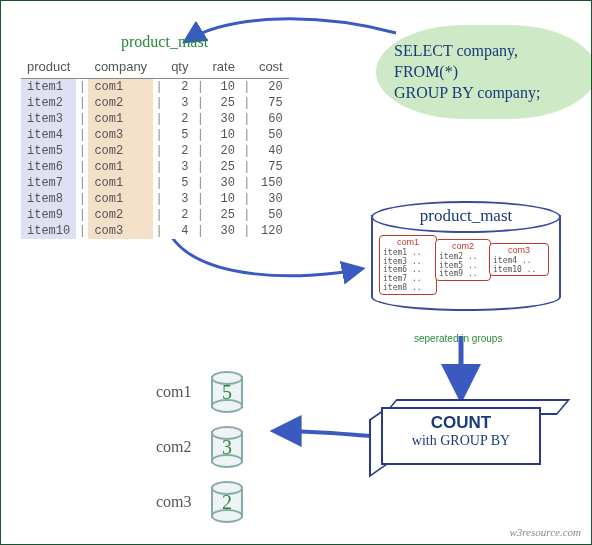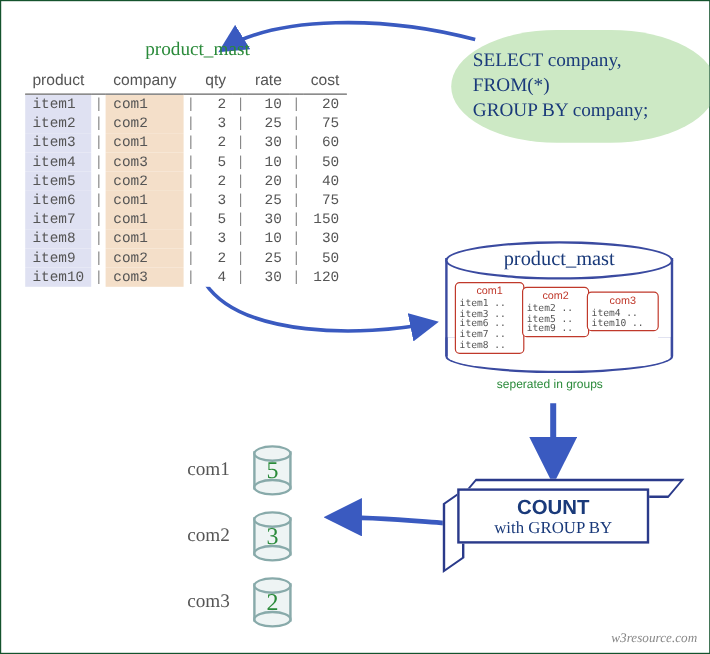--- a/index.html
+++ b/index.html
@@ -155,21 +155,21 @@
   .cyl-small .val {
     position:absolute; left:0; right:0; top:10px;
     text-align:center;
     font-family: Georgia, serif;
     font-size:20px;
     color:#2a8a3a;
   }
   
   .count-box {
     position:absolute;
-    width:170px; height:54px;
+    width:170px; height:66px;
   }
   .count-box .face {
     position:absolute;
     left:10px; top:8px; right:0; bottom:0;
     border:2px solid #2a3a8a;
     background:#fff;
     text-align:center;
   }
   .count-box .skew1 {
     position:absolute;
@@ -391,21 +391,21 @@
           <div>item5 ..</div>
           <div>item9 ..</div>
         </div>
         <div class="group-box" style="left: 110px; top: 8px; width: 52px;">
           <div class="gtitle">com3</div>
           <div>item4 ..</div>
           <div>item10 ..</div>
         </div>
       </div>
   </div>
-  <div class="groups-caption" style="left:413px; top:314px;">seperated in groups</div>
+  <div class="groups-caption" style="left:413px; top:332px;">seperated in groups</div>
 
   <div class="count-box" style="left:370px; top:398px;">
     <div class="skew2"></div>
     <div class="skew1"></div>
     <div class="face">
       <div class="t1">COUNT</div>
       <div class="t2">with GROUP BY</div>
     </div>
   </div>
 

